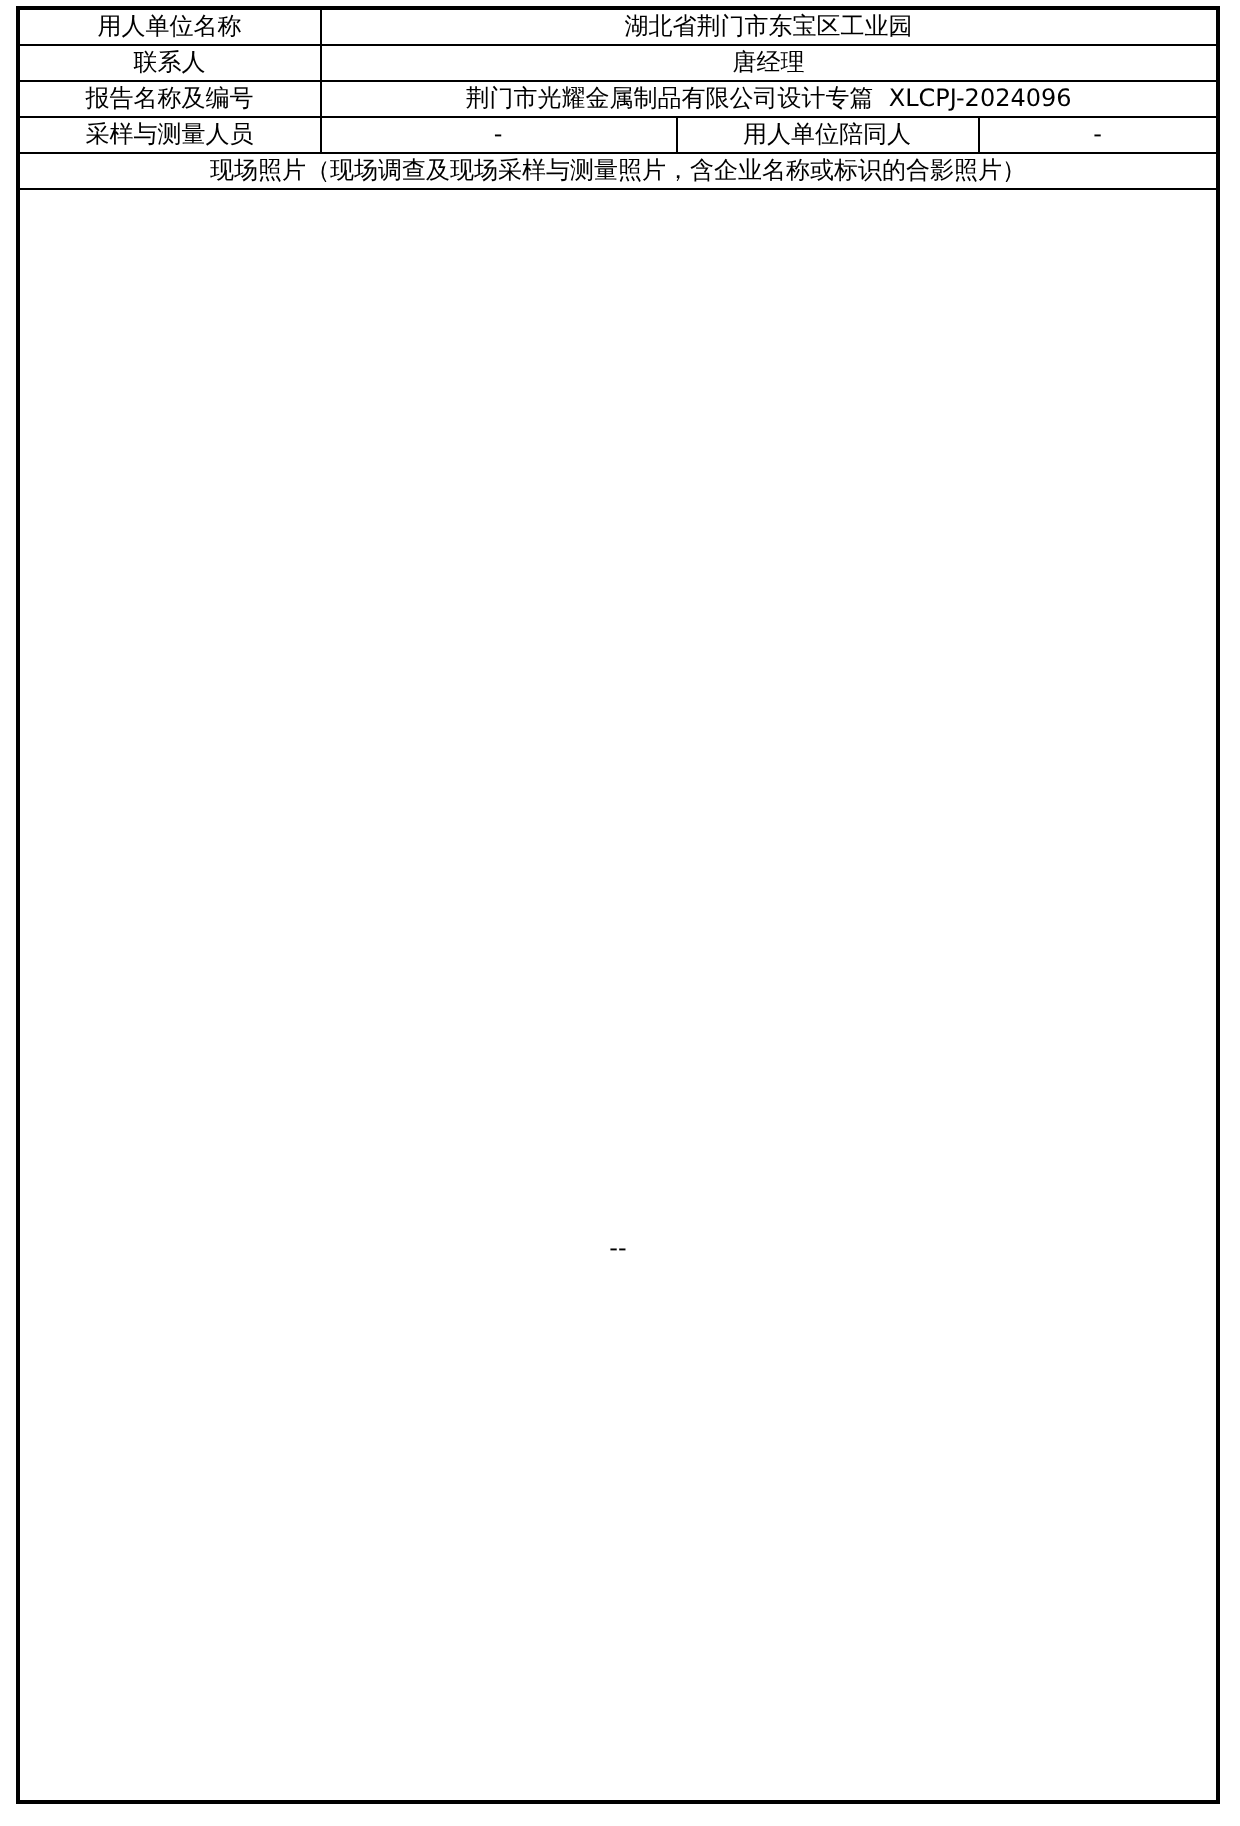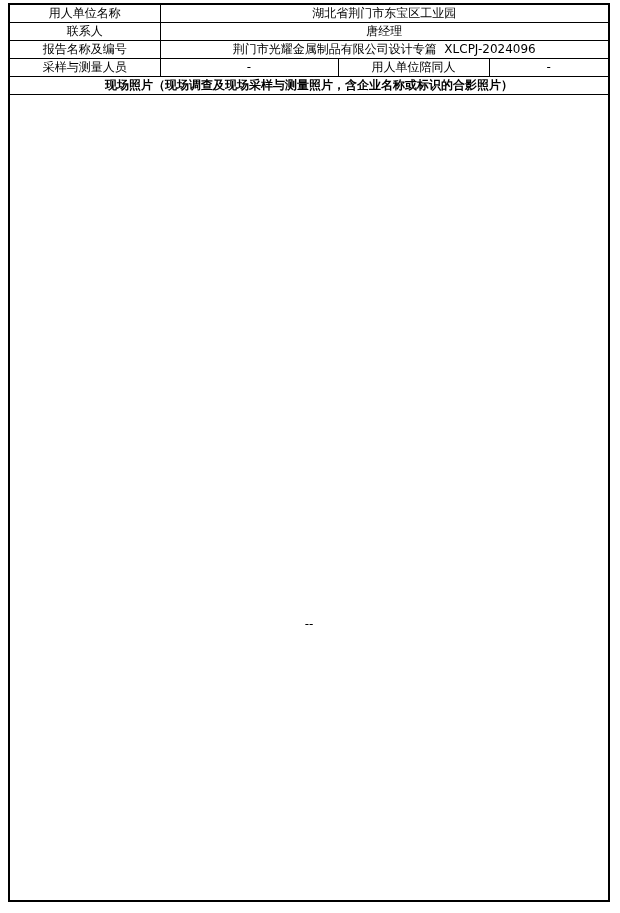--- a/index.html
+++ b/index.html
@@ -31,21 +31,20 @@
     color: #000000;
     text-align: center;
     vertical-align: middle;
     overflow: hidden;
     white-space: nowrap;
   }
   tr.r { height: 18px; }
   td.photo-header {
     text-align: left;
     padding-left: 27px;
-    font-weight: bold;
   }
   td.photo-area {
     vertical-align: top;
   }
   .photo-placeholder {
     margin-top: 253px;
     text-align: center;
     font-size: 12px;
     line-height: 12px;
   }

